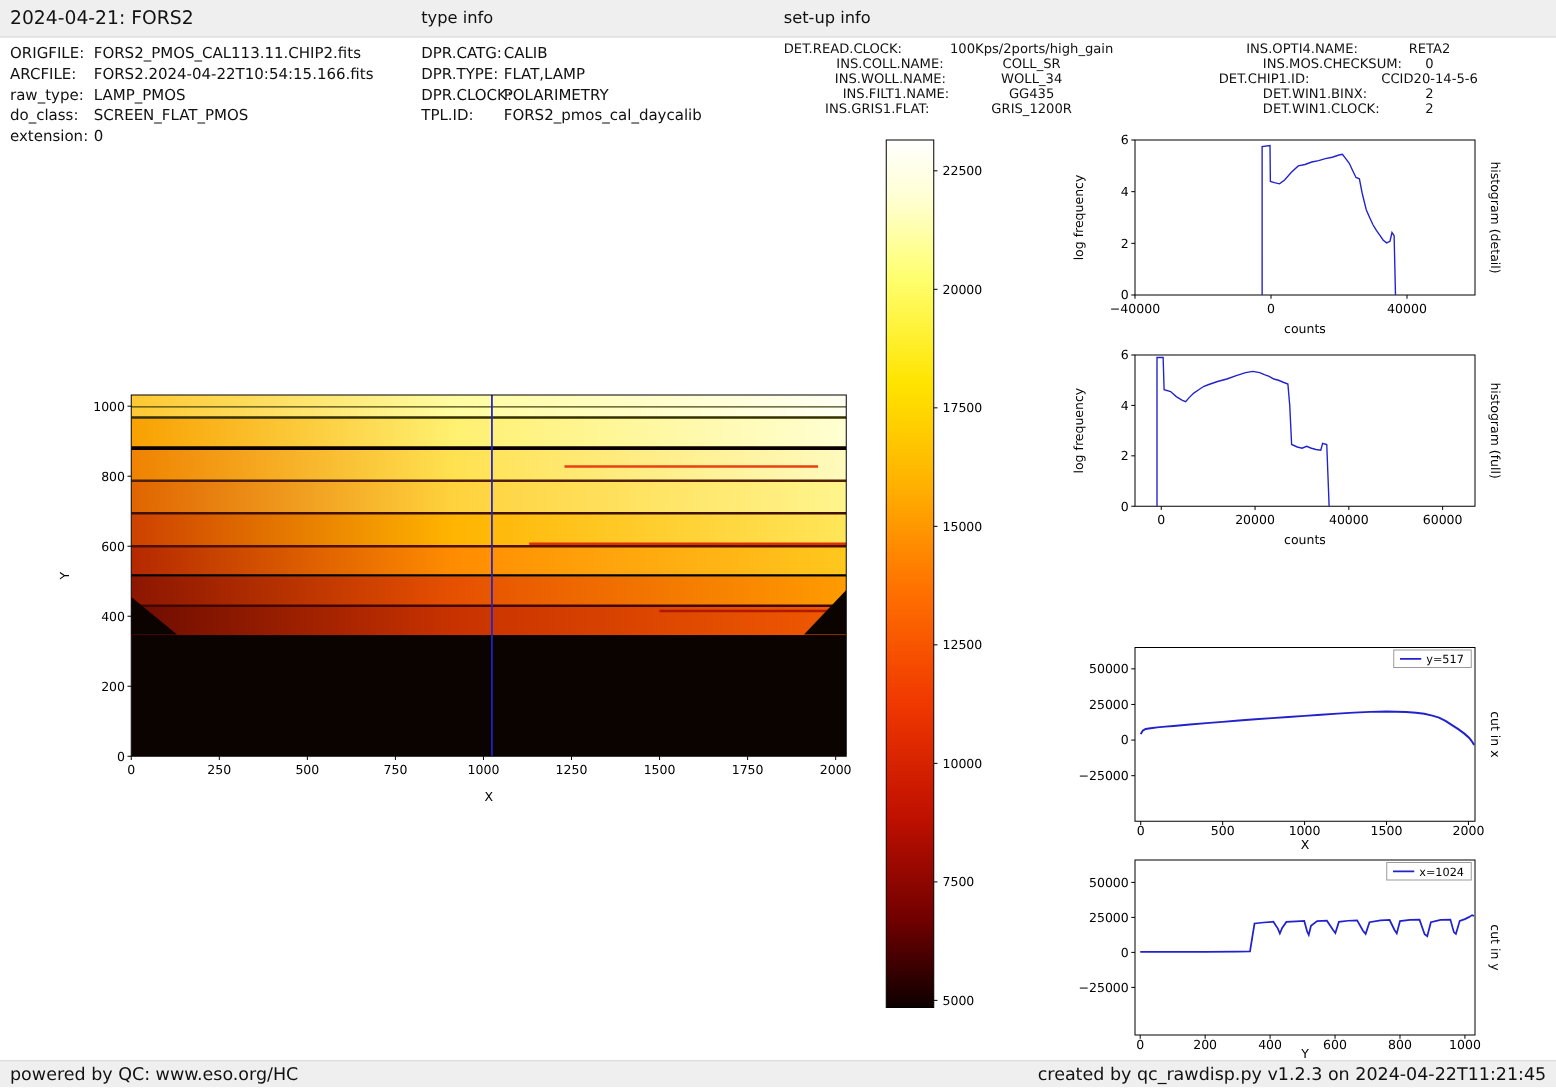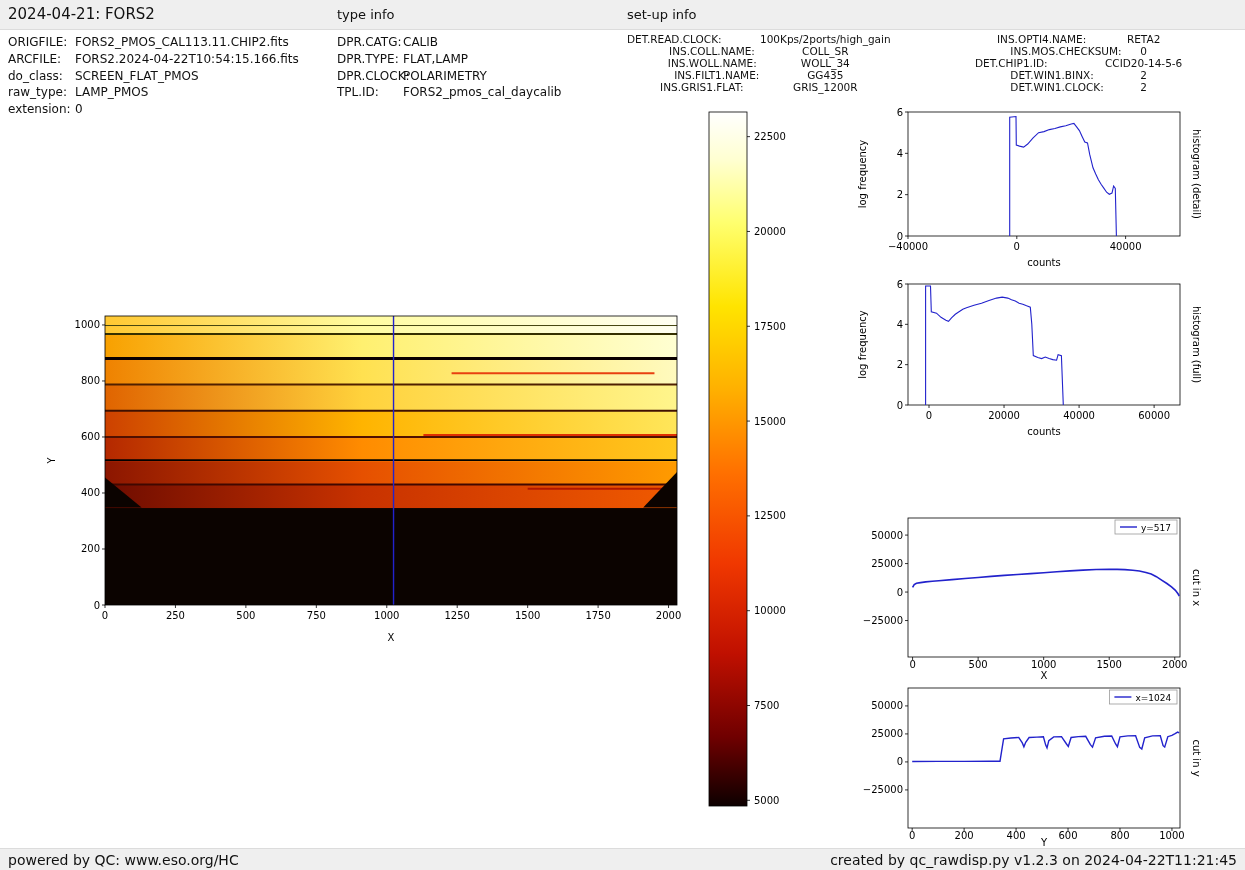--- a/index.html
+++ b/index.html
@@ -35,26 +35,26 @@
   <div class="meta-block fs12" style="left:8px; top:34px;">
     <div class="mrow">
         <span class="ml w67">ORIGFILE:</span>
         <span>FORS2_PMOS_CAL113.11.CHIP2.fits</span>
       </div>
     <div class="mrow">
         <span class="ml w67">ARCFILE:</span>
         <span>FORS2.2024-04-22T10:54:15.166.fits</span>
       </div>
     <div class="mrow">
+        <span class="ml w67">raw_type:</span>
+        <span>LAMP_PMOS</span>
+      </div>
+    <div class="mrow">
         <span class="ml w67">do_class:</span>
         <span>SCREEN_FLAT_PMOS</span>
-      </div>
-    <div class="mrow">
-        <span class="ml w67">raw_type:</span>
-        <span>LAMP_PMOS</span>
       </div>
     <div class="mrow">
         <span class="ml w67">extension:</span>
         <span>0</span>
       </div>
   </div>
 
   <div class="meta-block fs12" style="left:337px; top:34px;">
     <div class="mrow">
         <span class="ml w66">DPR.CATG:</span>

